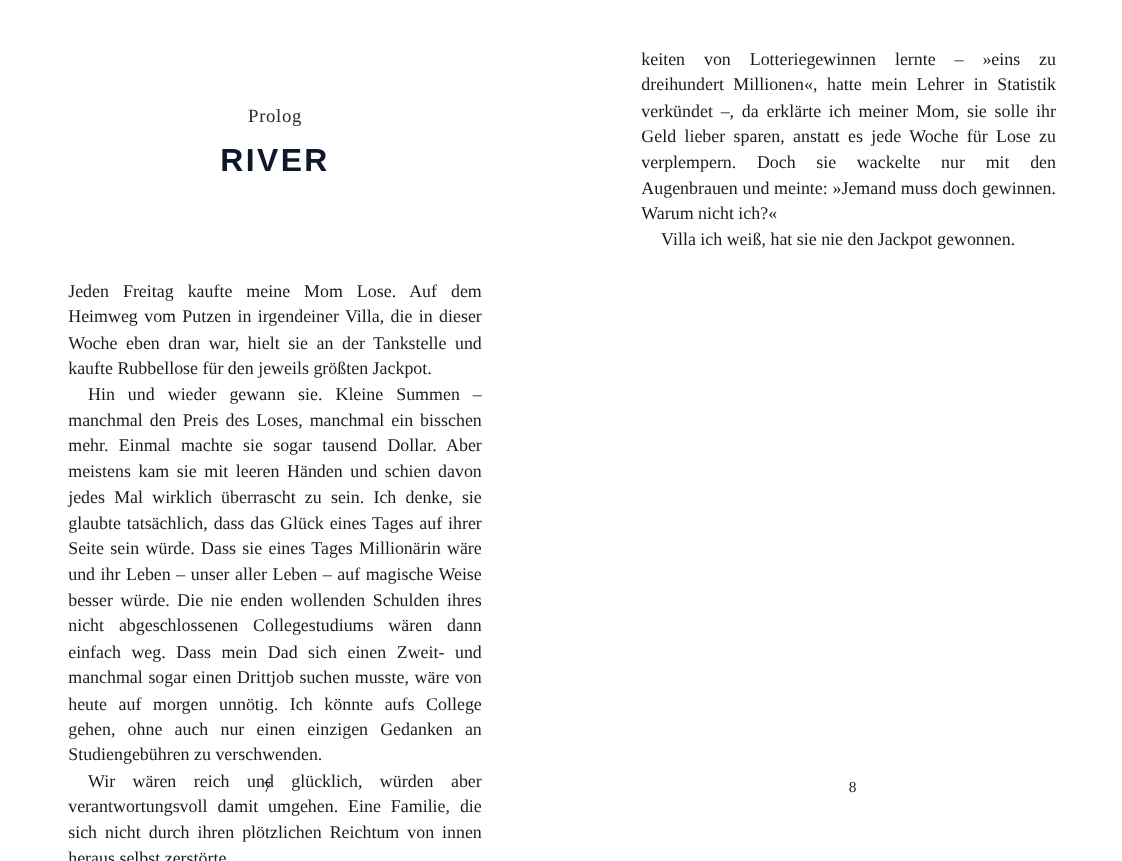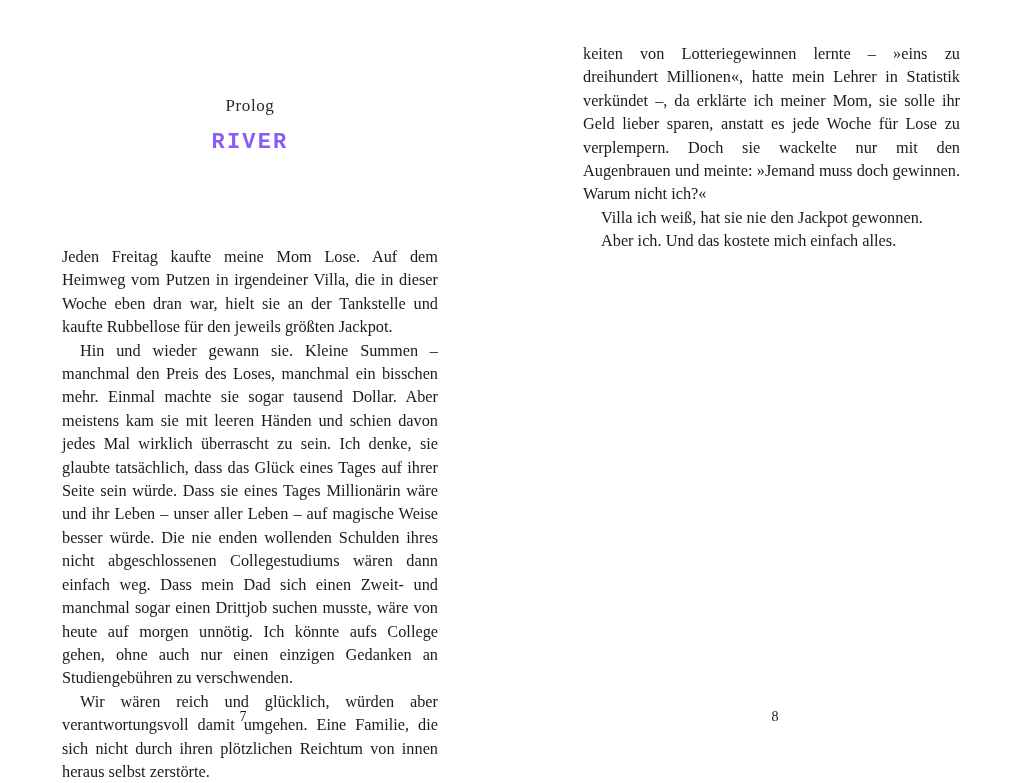--- a/index.html
+++ b/index.html
@@ -42,25 +42,25 @@
   .chapter-label {
     text-align: center;
     font-size: 17px;
     letter-spacing: 0.6px;
     color: #2a2a2a;
     margin: 0 0 14px 0;
     font-weight: normal;
   }
   .chapter-title {
     text-align: center;
-    font-family: Liberation Mono, monospace;
+    font-family: Liberation Sans, sans-serif;
     font-weight: bold;
-    font-size: 22px;
+    font-size: 29px;
     letter-spacing: 2.2px;
-    color: #8b5cf6;
+    color: #0f172a;
     margin: 0;
   }
   .body-block {
     margin-top: 90px;
   }
   .page-right .body-block {
     margin-top: 0;
   }
   p.para {
     margin: 0;
@@ -102,19 +102,18 @@
       </div>
     </div>
     <div class="folio">7</div>
   </div>
 
   <div class="page page-right">
     <div class="content">
       <div class="body-block">
         <p class="para">keiten von Lotteriegewinnen lernte – »eins zu dreihundert Millionen«, hatte mein Lehrer in Statistik verkündet –, da erklärte ich meiner Mom, sie solle ihr Geld lieber sparen, anstatt es jede Woche für Lose zu verplempern. Doch sie wackelte nur mit den Augenbrauen und meinte: »Jemand muss doch gewinnen. Warum nicht ich?«</p>
         <p class="para indent">Villa ich weiß, hat sie nie den Jackpot gewonnen.</p>
-        <p class="para indent">Aber ich. Und das kostete mich einfach alles.</p>
       </div>
     </div>
     <div class="folio">8</div>
   </div>
 
 </div>
 
 </body></html>

